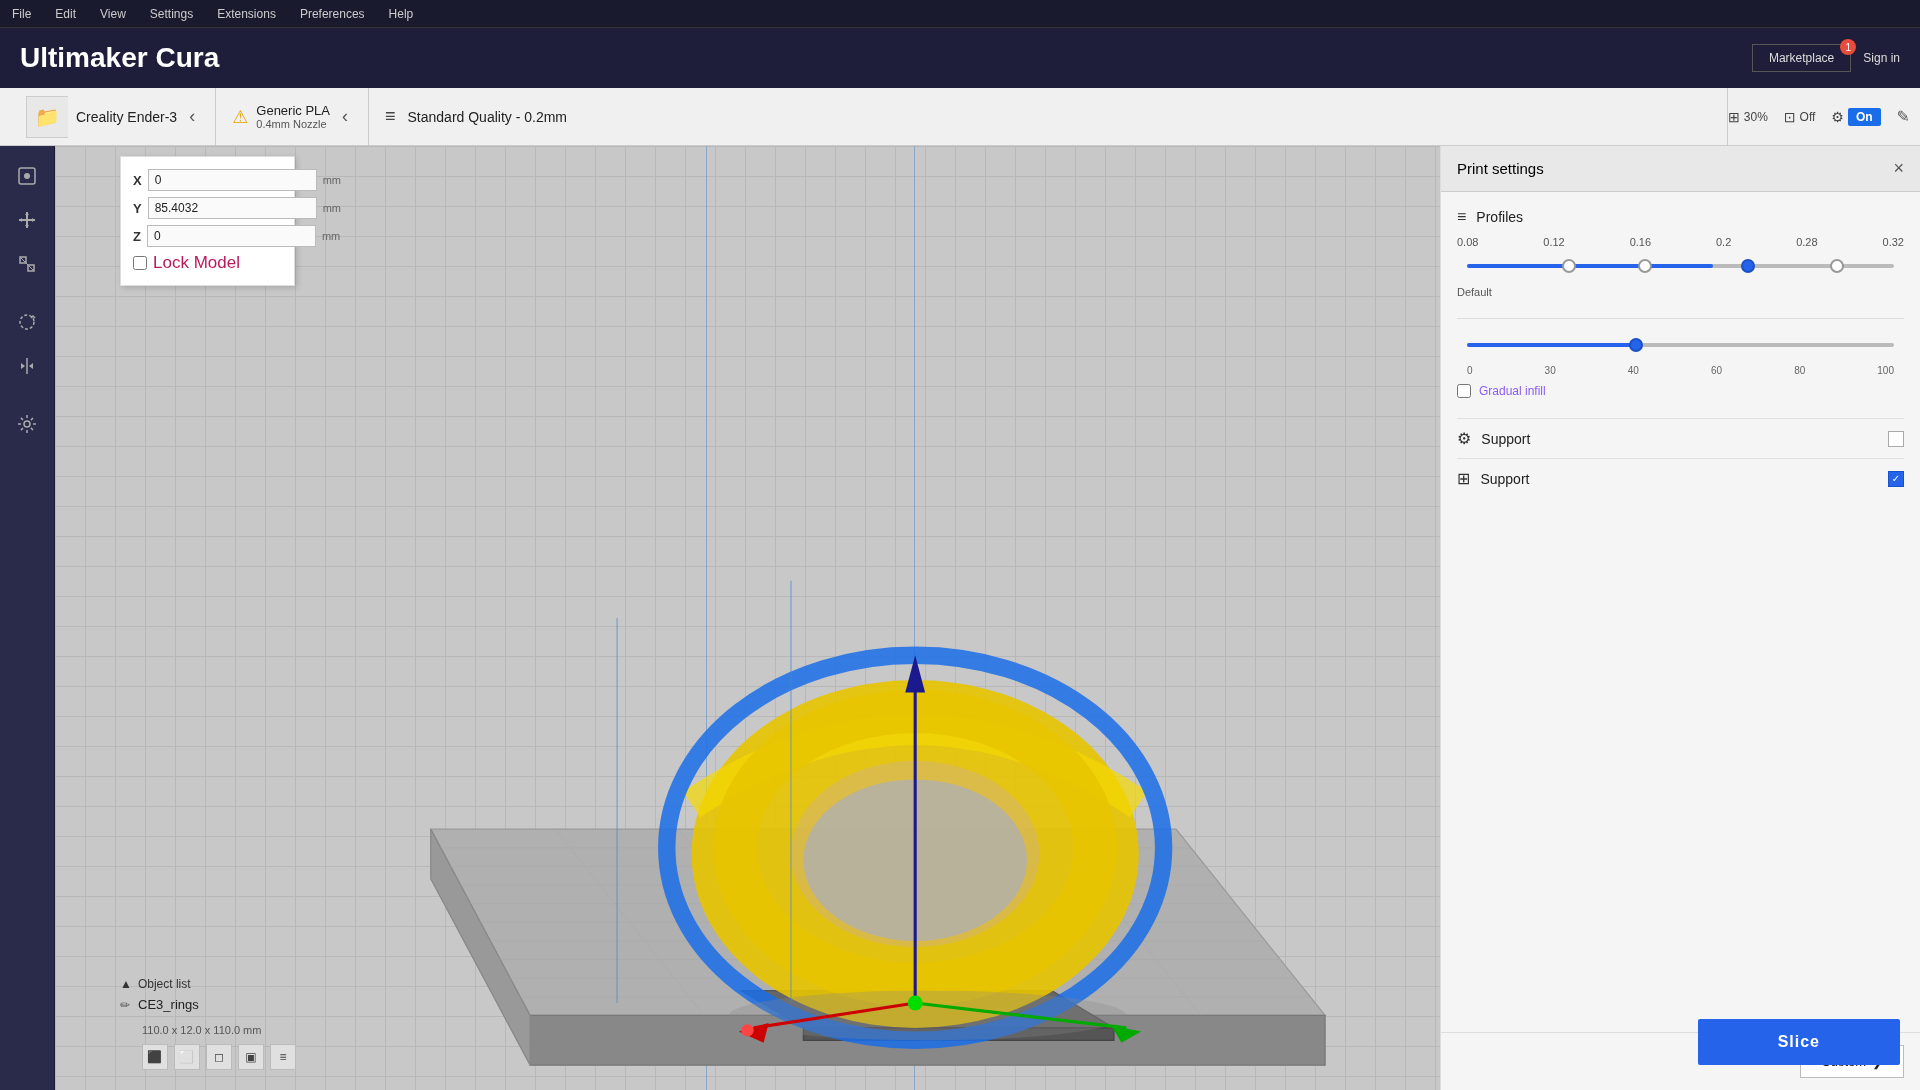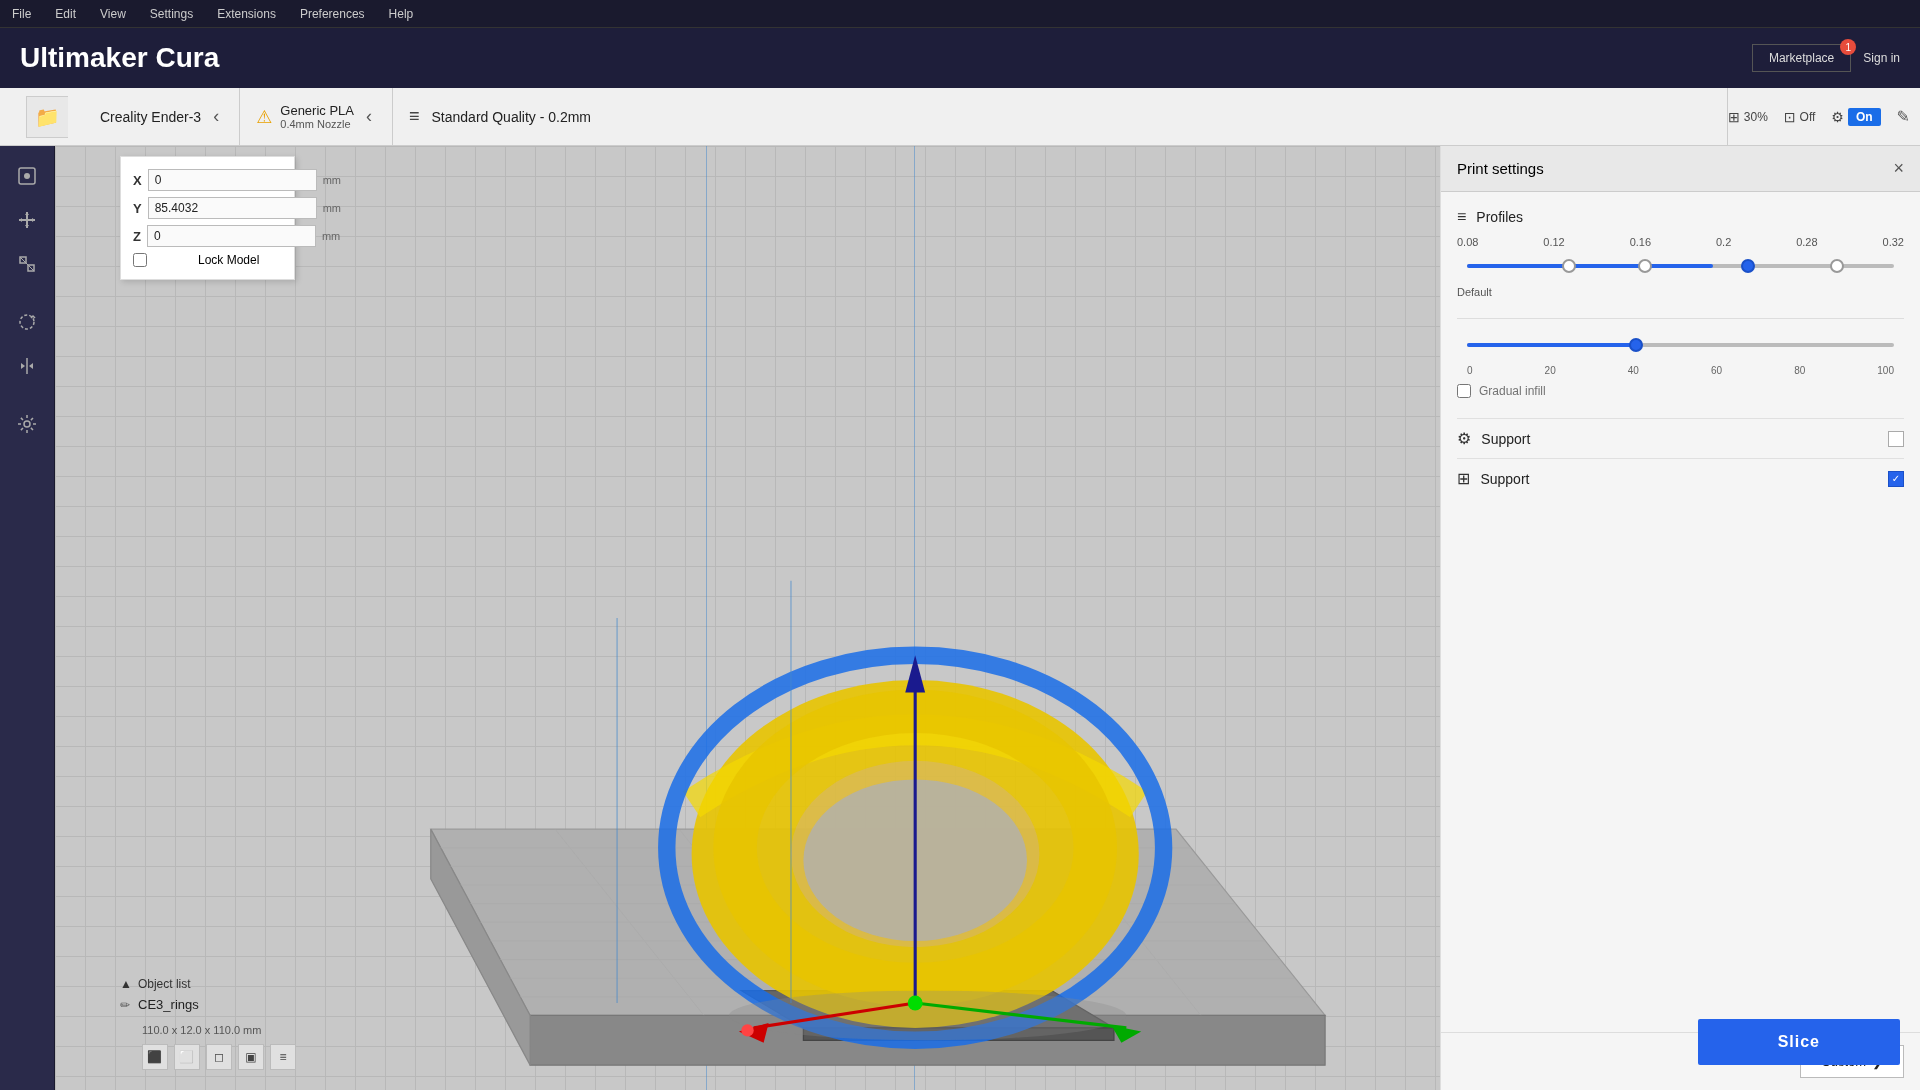--- a/index.html
+++ b/index.html
@@ -18,21 +18,21 @@
     .nav-tab.active { background: #3a7bd5; color: #fff; border-color: #3a7bd5; }
     #header-right { display: flex; align-items: center; gap: 12px; }
     #marketplace-btn { background: transparent; border: 1px solid #555; color: #ddd; padding: 6px 16px; cursor: pointer; font-size: 12px; position: relative; }
     .notif-badge { position: absolute; top: -6px; right: -6px; background: #e74c3c; color: #fff; border-radius: 50%; width: 16px; height: 16px; font-size: 10px; display: flex; align-items: center; justify-content: center; }
     #signin-btn { background: transparent; border: none; color: #ddd; font-size: 12px; cursor: pointer; }
 
     
     #toolbar { background: #f0f0f0; height: 58px; display: flex; align-items: center; padding: 0 10px; gap: 0; border-bottom: 1px solid #ccc; }
     .toolbar-section { display: flex; align-items: center; padding: 0 16px; height: 100%; border-right: 1px solid #ccc; gap: 8px; }
     .folder-icon-btn { width: 42px; height: 42px; background: #e8e8e8; border: 1px solid #ccc; display: flex; align-items: center; justify-content: center; cursor: pointer; font-size: 20px; color: #555; border-right: none; }
-    .printer-name { font-size: 14px; color: #222; font-weight: 500; margin-left: 24px; }
+    .printer-name { font-size: 14px; color: #222; font-weight: 500; }
     .arrow-btn { background: none; border: none; color: #555; font-size: 18px; cursor: pointer; padding: 4px; }
     .filament-info { display: flex; flex-direction: column; }
     .filament-name { font-size: 13px; color: #222; font-weight: 500; }
     .filament-sub { font-size: 11px; color: #555; }
     .quality-section { display: flex; align-items: center; gap: 12px; flex: 1; }
     .quality-name { font-size: 14px; color: #222; }
     .toolbar-controls { display: flex; align-items: center; gap: 16px; margin-left: auto; }
     .ctrl-item { display: flex; align-items: center; gap: 4px; color: #444; font-size: 12px; }
     .on-badge { background: #1a6de8; color: #fff; padding: 2px 8px; border-radius: 2px; font-size: 12px; font-weight: 600; }
     .pencil-btn { background: none; border: none; font-size: 16px; color: #555; cursor: pointer; }
@@ -53,21 +53,21 @@
     background-size: 30px 30px; background-color: #c8c8c8; position: relative; }
 
     
     #transform-panel { position: absolute; top: 10px; left: 65px; background: #fff; border: 1px solid #ddd; padding: 12px; width: 175px; box-shadow: 2px 2px 6px rgba(0,0,0,0.15); }
     .coord-row { display: flex; align-items: center; margin-bottom: 6px; gap: 6px; }
     .coord-label { width: 14px; color: #333; font-weight: 600; font-size: 13px; }
     .coord-input { flex: 1; border: 1px solid #bbb; padding: 3px 6px; font-size: 12px; color: #222; background: #fafafa; }
     .coord-unit { font-size: 11px; color: #666; }
     .lock-row { display: flex; align-items: center; gap: 6px; margin-top: 4px; }
     .lock-cb { width: 14px; height: 14px; }
-    .lock-label { font-size: 12px; color: #000000; margin-left: 45px; }
+    .lock-label { font-size: 17px; color: #be185d; }
 
     
     #object-list { position: absolute; bottom: 20px; left: 65px; }
     .obj-header { display: flex; align-items: center; gap: 6px; color: #333; font-size: 12px; margin-bottom: 6px; cursor: pointer; }
     .obj-entry { display: flex; align-items: center; gap: 8px; }
     .obj-edit-icon { color: #555; font-size: 12px; }
     .obj-name { color: #222; font-size: 13px; font-weight: 500; }
     .obj-dims { color: #555; font-size: 11px; margin-top: 12px; margin-left: 22px; }
     .obj-view-icons { display: flex; gap: 6px; margin-top: 8px; margin-left: 22px; }
     .view-icon { width: 26px; height: 26px; background: #e0e0e0; border: 1px solid #bbb; display: flex; align-items: center; justify-content: center; font-size: 12px; cursor: pointer; color: #444; }
@@ -91,21 +91,21 @@
     .slider-fill { height: 4px; background: #2563eb; border-radius: 2px; position: absolute; top: 10px; }
     .slider-thumb { width: 14px; height: 14px; background: #2563eb; border: 2px solid #1a50c8; border-radius: 50%; position: absolute; top: 5px; transform: translateX(-50%); cursor: pointer; }
     .slider-thumb.white { background: #fff; border-color: #999; }
     .default-label { font-size: 11px; color: #555; text-align: left; }
 
     
     .infill-header { display: flex; align-items: center; gap: 10px; margin-bottom: 8px; }
     .infill-slider-labels { display: flex; justify-content: space-between; font-size: 10px; color: #666; }
     .gradual-row { display: flex; align-items: center; gap: 8px; margin-top: 8px; }
     .gradual-cb { width: 14px; height: 14px; }
-    .gradual-label { font-size: 12px; color: #737373; text-align: right; }
+    .gradual-label { font-size: 12px; color: #8b5cf6; text-align: right; }
 
     
     .support-row { display: flex; align-items: center; gap: 10px; padding: 10px 0; border-top: 1px solid #e0e0e0; }
     .support-icon { font-size: 16px; color: #333; }
     .support-label { font-size: 14px; color: #222; flex: 1; }
     .support-cb { width: 16px; height: 16px; border: 1px solid #aaa; background: #fff; cursor: pointer; }
     .adhesion-cb { width: 16px; height: 16px; background: #2563eb; border: 1px solid #1a50c8; display: flex; align-items: center; justify-content: center; color: #fff; font-size: 10px; cursor: pointer; }
 
     
     #ps-footer { padding: 12px 16px; border-top: 1px solid #ddd; display: flex; justify-content: flex-end; }
@@ -375,21 +375,21 @@
       </div>
 
       <div class="ps-section" style="border-top: 1px solid #ddd; padding-top:14px;">
         <div class="slider-container" style="height:28px;">
           <div class="slider-track" style="left:10px; right:10px;"></div>
           <div class="slider-fill" style="left:10px; width:38%;"></div>
           <div class="slider-thumb" style="left:40%; background:#2563eb;"></div>
         </div>
         <div class="infill-slider-labels" style="padding: 0 10px;">
           <span>0</span>
-          <span>20</span>
+          <span>30</span>
           <span>40</span>
           <span>60</span>
           <span>80</span>
           <span>100</span>
         </div>
         <div class="gradual-row">
           <input class="gradual-cb" type="checkbox" style="">
           <span class="gradual-label">Gradual infill</span>
         </div>
       </div>

